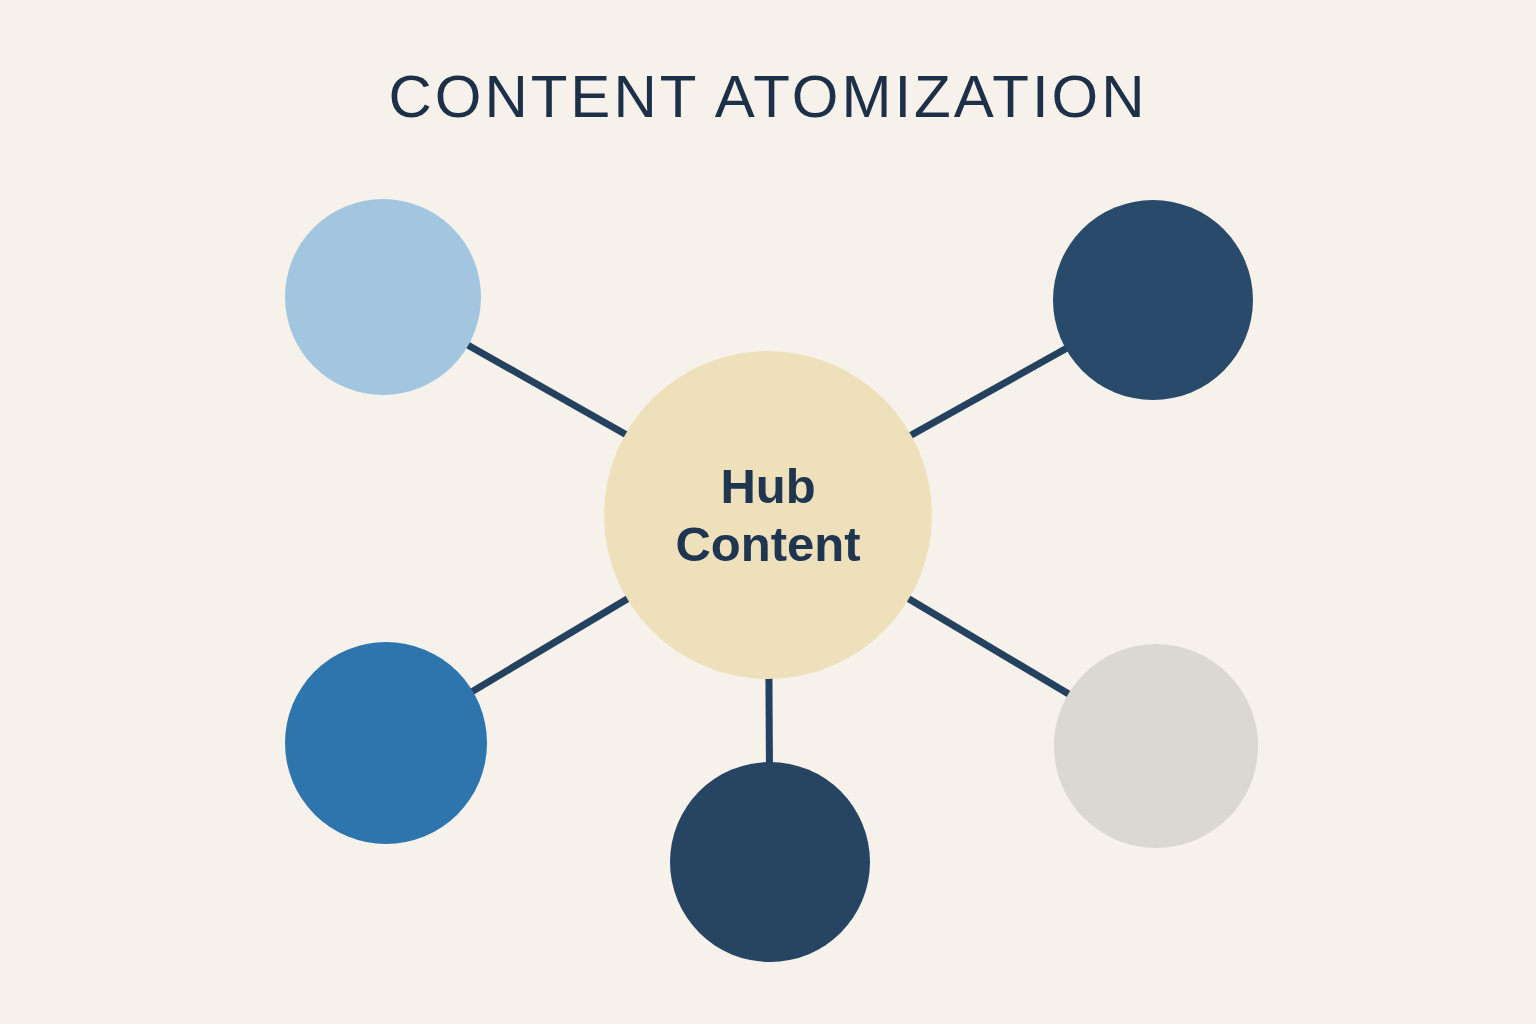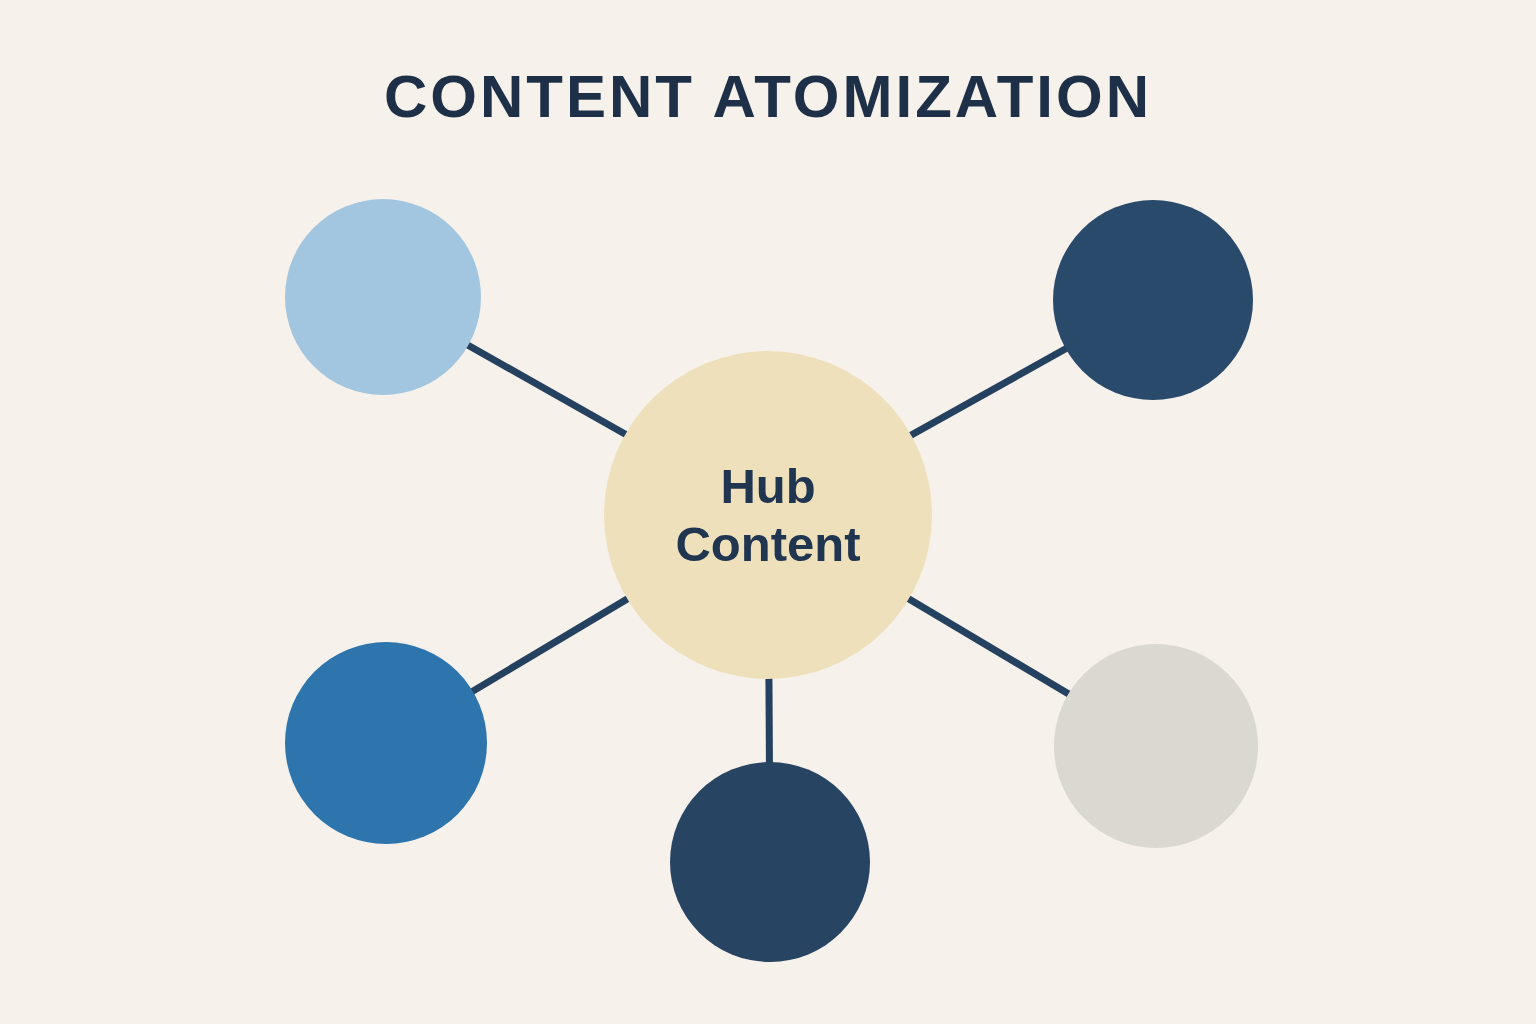--- a/index.html
+++ b/index.html
@@ -18,21 +18,21 @@
     height: 1024px;
   }
   .page-title {
     position: absolute;
     top: 62px;
     left: 0;
     width: 100%;
     margin: 0;
     text-align: center;
     font-size: 60px;
-    font-weight: 700;
+    font-weight: 400;
     letter-spacing: 3px;
     font-family: "Liberation Sans", sans-serif;
   }
   svg.diagram {
     position: absolute;
     top: 0;
     left: 0;
   }
   svg .hub-label {
     font-family: "Liberation Sans", sans-serif;

